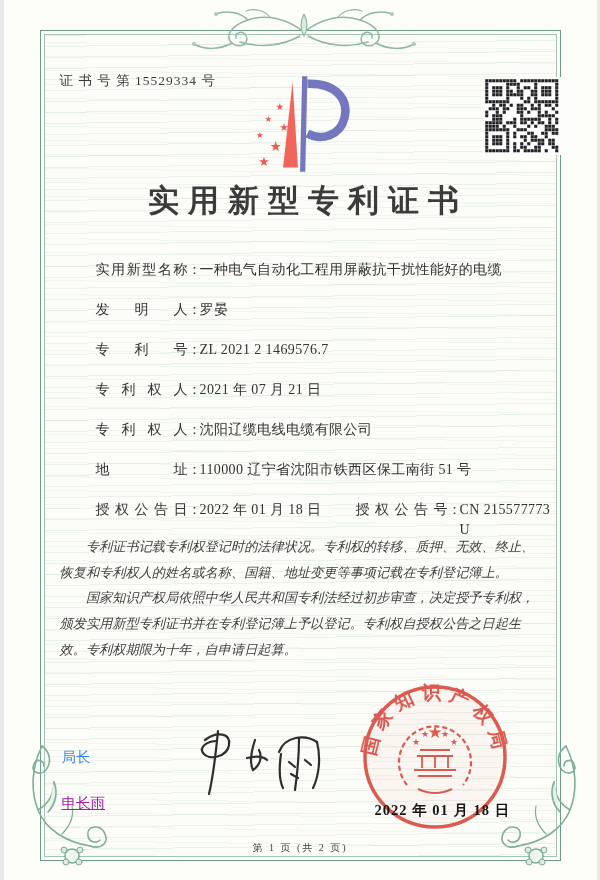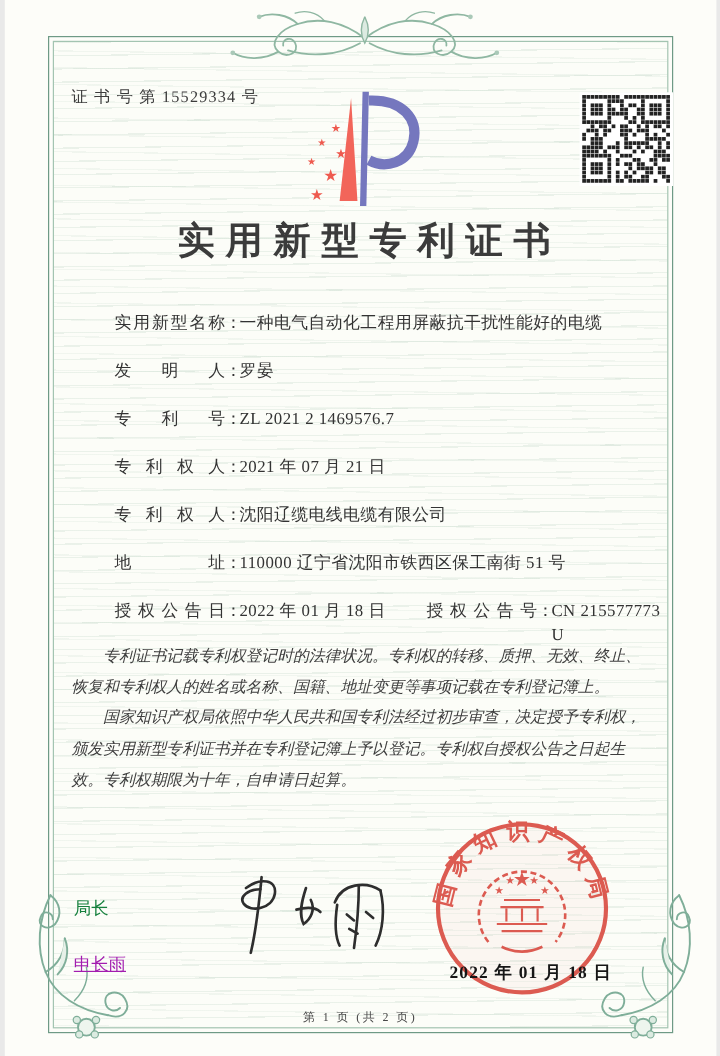--- a/index.html
+++ b/index.html
@@ -40,21 +40,21 @@
   .fvalue{letter-spacing:.4px;}
   .fvalue.fixed{width:148px;flex:0 0 148px;}
   .flabel.second{margin-left:8px;}
 
   .paras{
     position:absolute;left:56px;right:52px;top:534px;
     font-size:13.2px;line-height:1.95;color:#3e3e3e;font-style:italic;
   }
   .paras p{margin:0;text-indent:2em;}
 
-  .sig-title{position:absolute;left:58px;top:748px;font-size:14.5px;color:#15803d;}
+  .sig-title{position:absolute;left:58px;top:748px;font-size:14.5px;color:#3b82f6;}
   .sig-name{position:absolute;left:58px;top:794px;font-size:14.5px;color:#a21caf;text-decoration:underline;}
   .signature{position:absolute;left:183px;top:726px;}
 
   .seal{position:absolute;left:356px;top:682px;opacity:.9;z-index:5;}
   .seal-date{
     position:absolute;left:371px;top:801px;z-index:6;
     font-size:14.5px;letter-spacing:1px;color:#161616;font-weight:600;
   }
 
   .footer{

